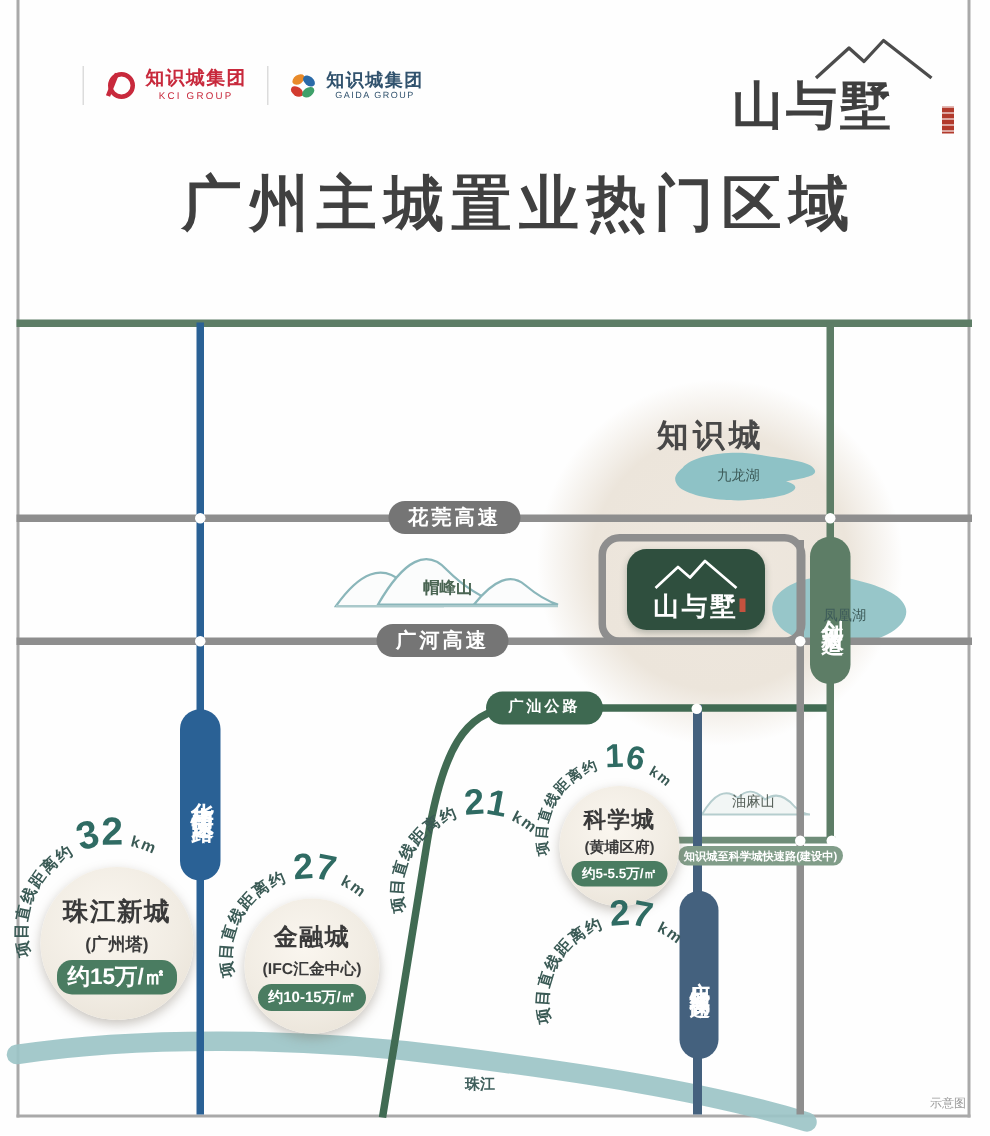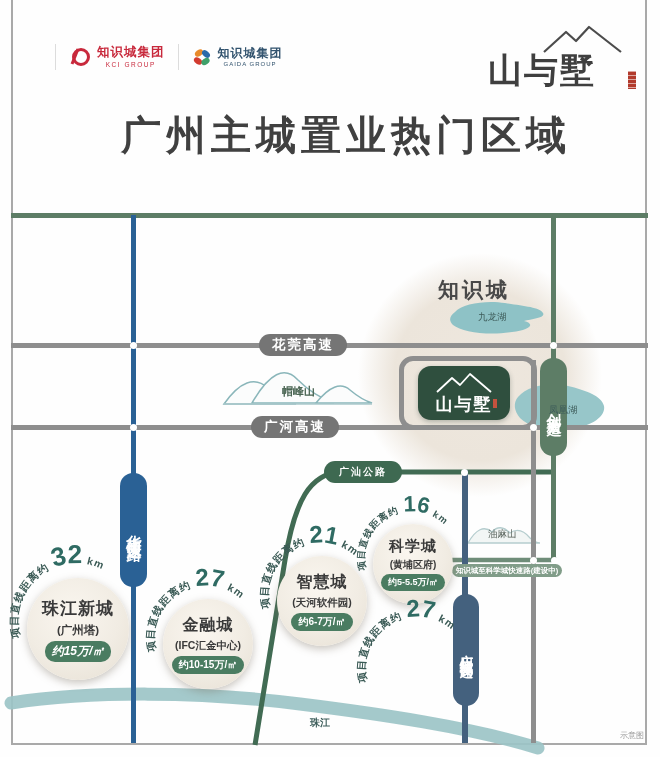--- a/index.html
+++ b/index.html
@@ -195,21 +195,21 @@
       <path id="arc0" d="M16.3 97.1 A58 58 0 1 1 127.5 65.2" fill="none"></path>
       <text><textPath href="#arc0" startOffset="4">
         <tspan class="arc-small">项目直线距离约</tspan>
         <tspan class="arc-big" style="font-size:26px;">32</tspan>
         <tspan class="arc-small">km</tspan>
       </textPath></text>
     </svg>
     <div class="circ" style="width:102px;height:102px;">
       <div class="cname" style="font-size:17px;">珠江新城</div>
       <div class="csub" style="font-size:11.5px;">(广州塔)</div>
-      <div class="cprice" style="font-size:12px;font-style:italic;">约15万/㎡</div>
+      <div class="cprice" style="font-size:15px;">约15万/㎡</div>
     </div>
   </div>
 
   <div class="city" style="left:141px;top:565px;width:134px;height:134px;">
     <svg width="134" height="134" viewBox="0 0 134 134">
       <path id="arc1" d="M16.1 89.8 A52 52 0 1 1 115.9 61.2" fill="none"></path>
       <text><textPath href="#arc1" startOffset="4">
         <tspan class="arc-small">项目直线距离约</tspan>
         <tspan class="arc-big" style="font-size:24px;">27</tspan>
         <tspan class="arc-small">km</tspan>
@@ -224,25 +224,20 @@
 
   <div class="city" style="left:255px;top:522px;width:134px;height:134px;">
     <svg width="134" height="134" viewBox="0 0 134 134">
       <path id="arc2" d="M16.1 89.8 A52 52 0 1 1 115.9 61.2" fill="none"></path>
       <text><textPath href="#arc2" startOffset="4">
         <tspan class="arc-small">项目直线距离约</tspan>
         <tspan class="arc-big" style="font-size:24px;">21</tspan>
         <tspan class="arc-small">km</tspan>
       </textPath></text>
     </svg>
-    <div class="circ" style="width:90px;height:90px;">
-      <div class="cname" style="font-size:16px;">智慧城</div>
-      <div class="csub" style="font-size:10.5px;">(天河软件园)</div>
-      <div class="cprice" style="font-size:10px;">约6-7万/㎡</div>
-    </div>
   </div>
 
   <div class="city" style="left:351px;top:490px;width:124px;height:124px;">
     <svg width="124" height="124" viewBox="0 0 124 124">
       <path id="arc3" d="M16 83.8 A47 47 0 1 1 106.2 57.9" fill="none"></path>
       <text><textPath href="#arc3" startOffset="4">
         <tspan class="arc-small" style="font-size:9.5px;">项目直线距离约</tspan>
         <tspan class="arc-big" style="font-size:22px;">16</tspan>
         <tspan class="arc-small" style="font-size:9.5px;">km</tspan>
       </textPath></text>

